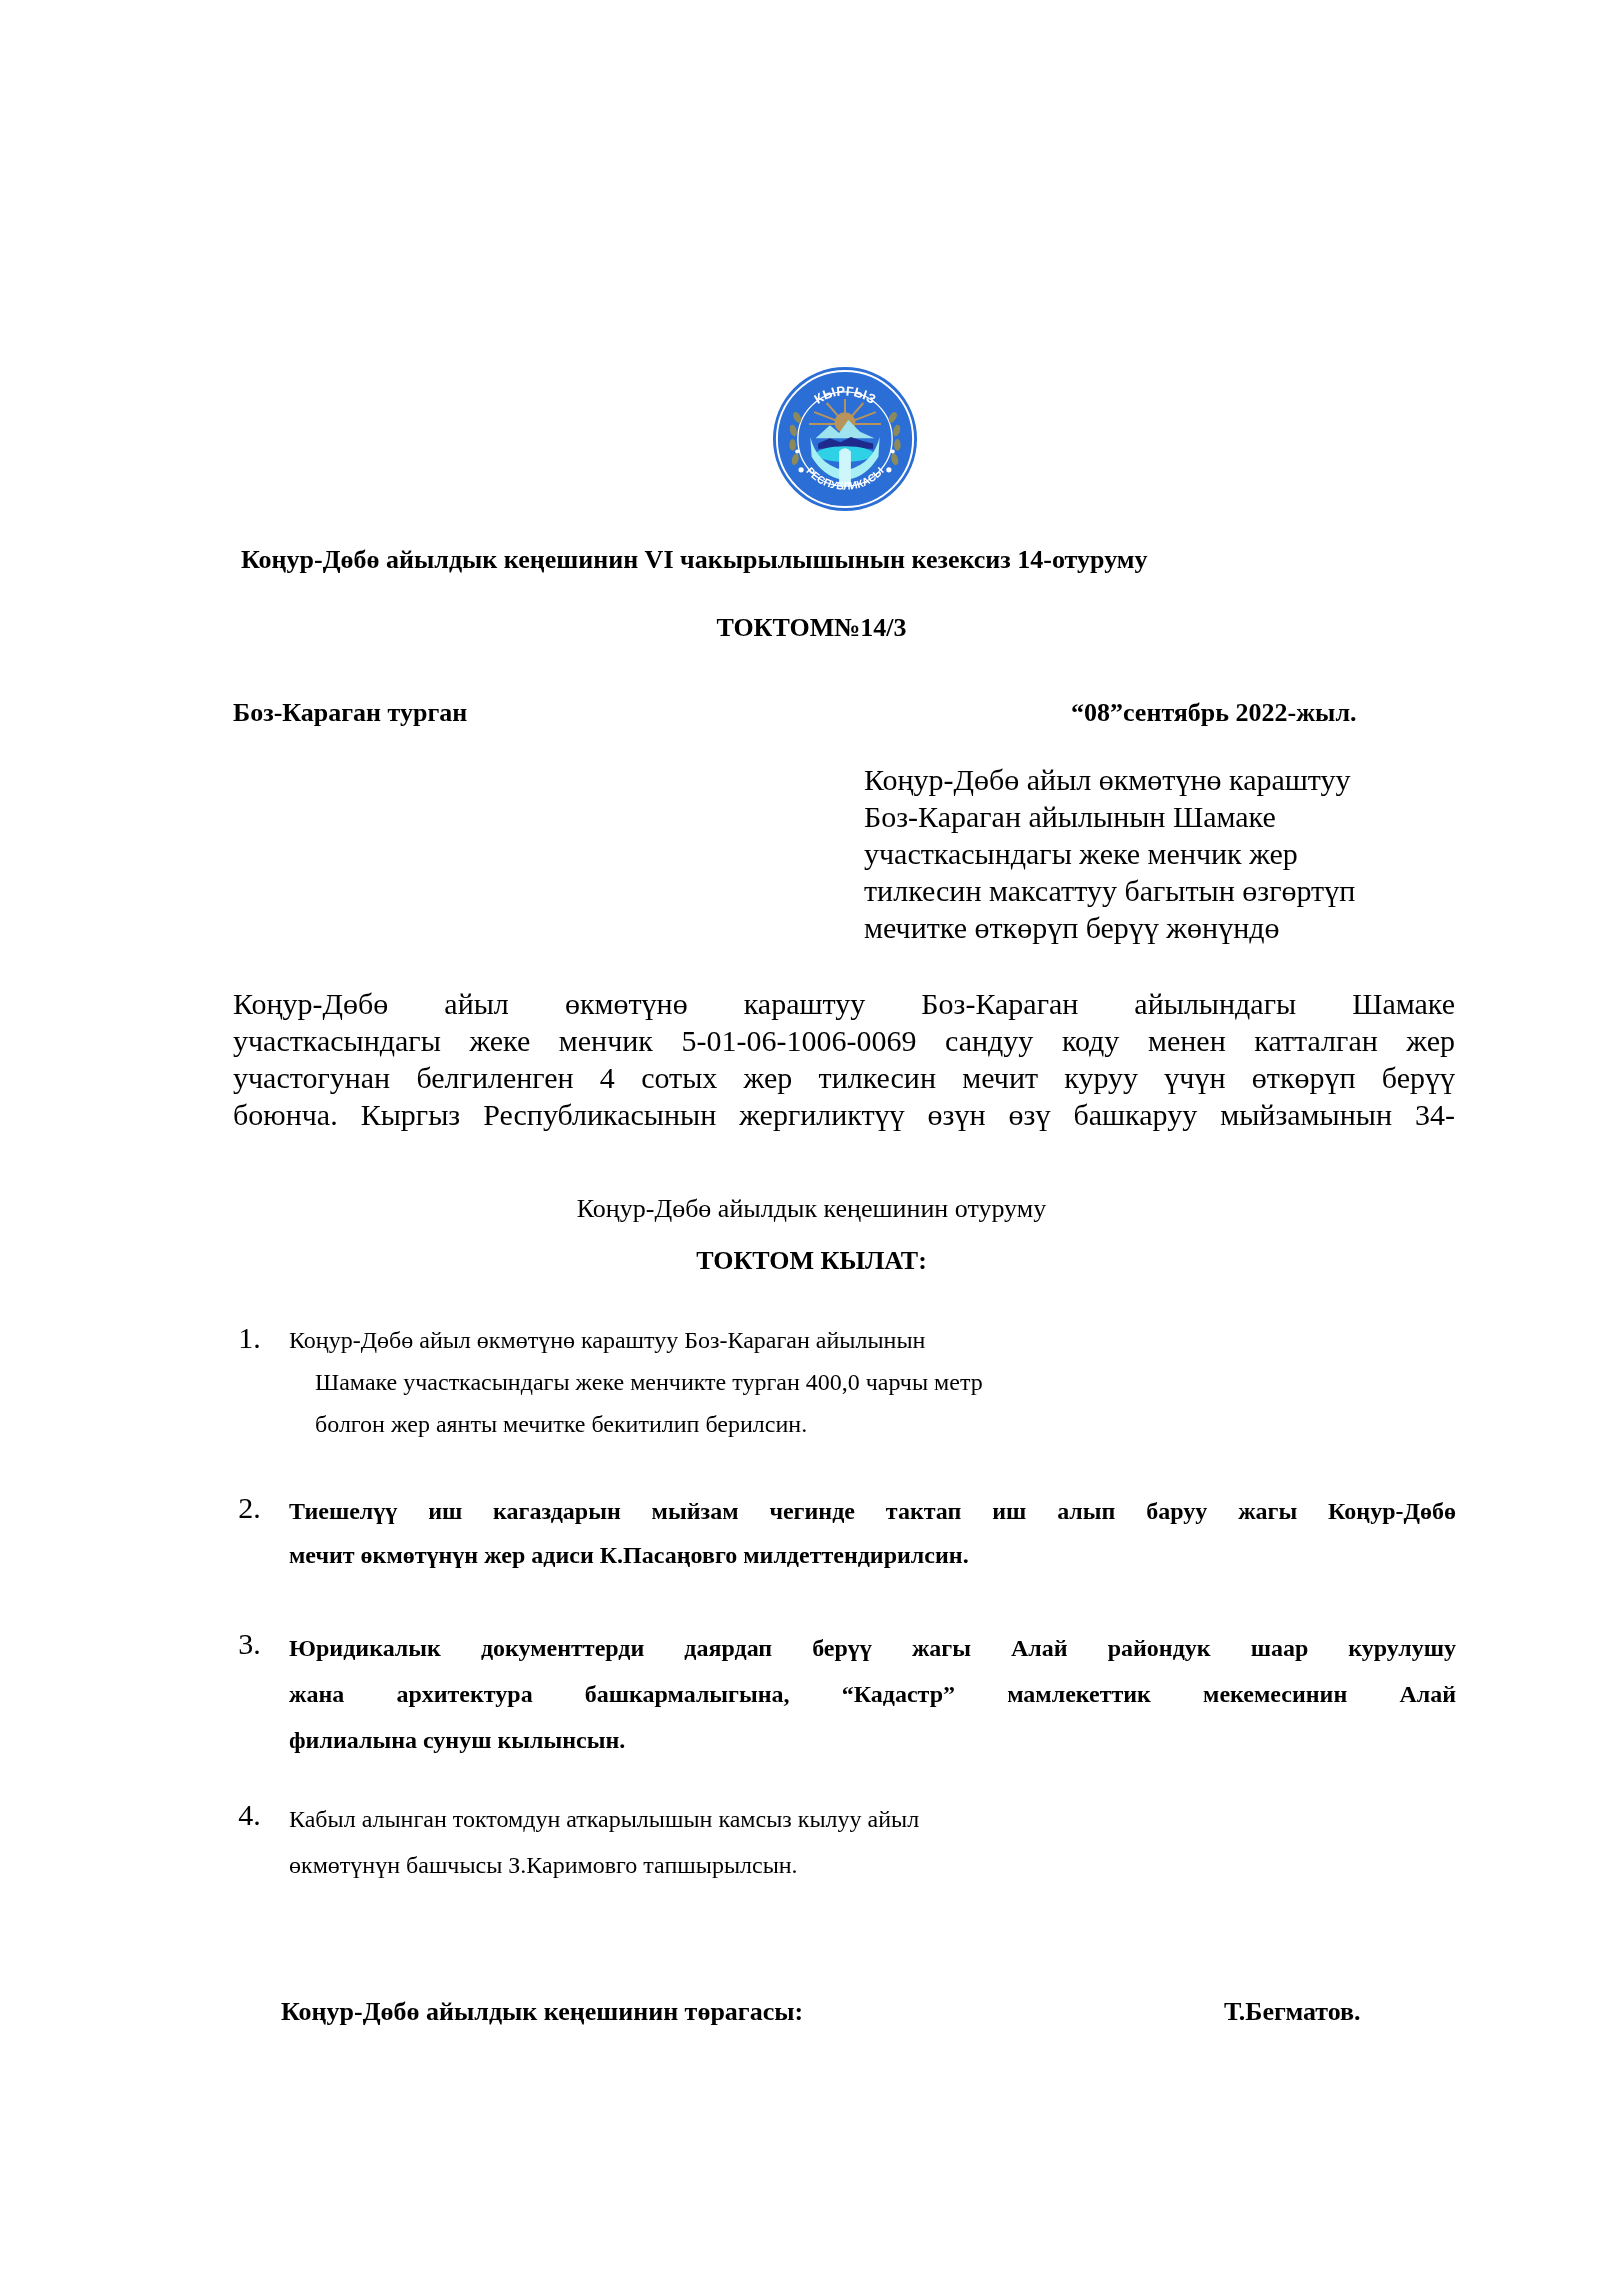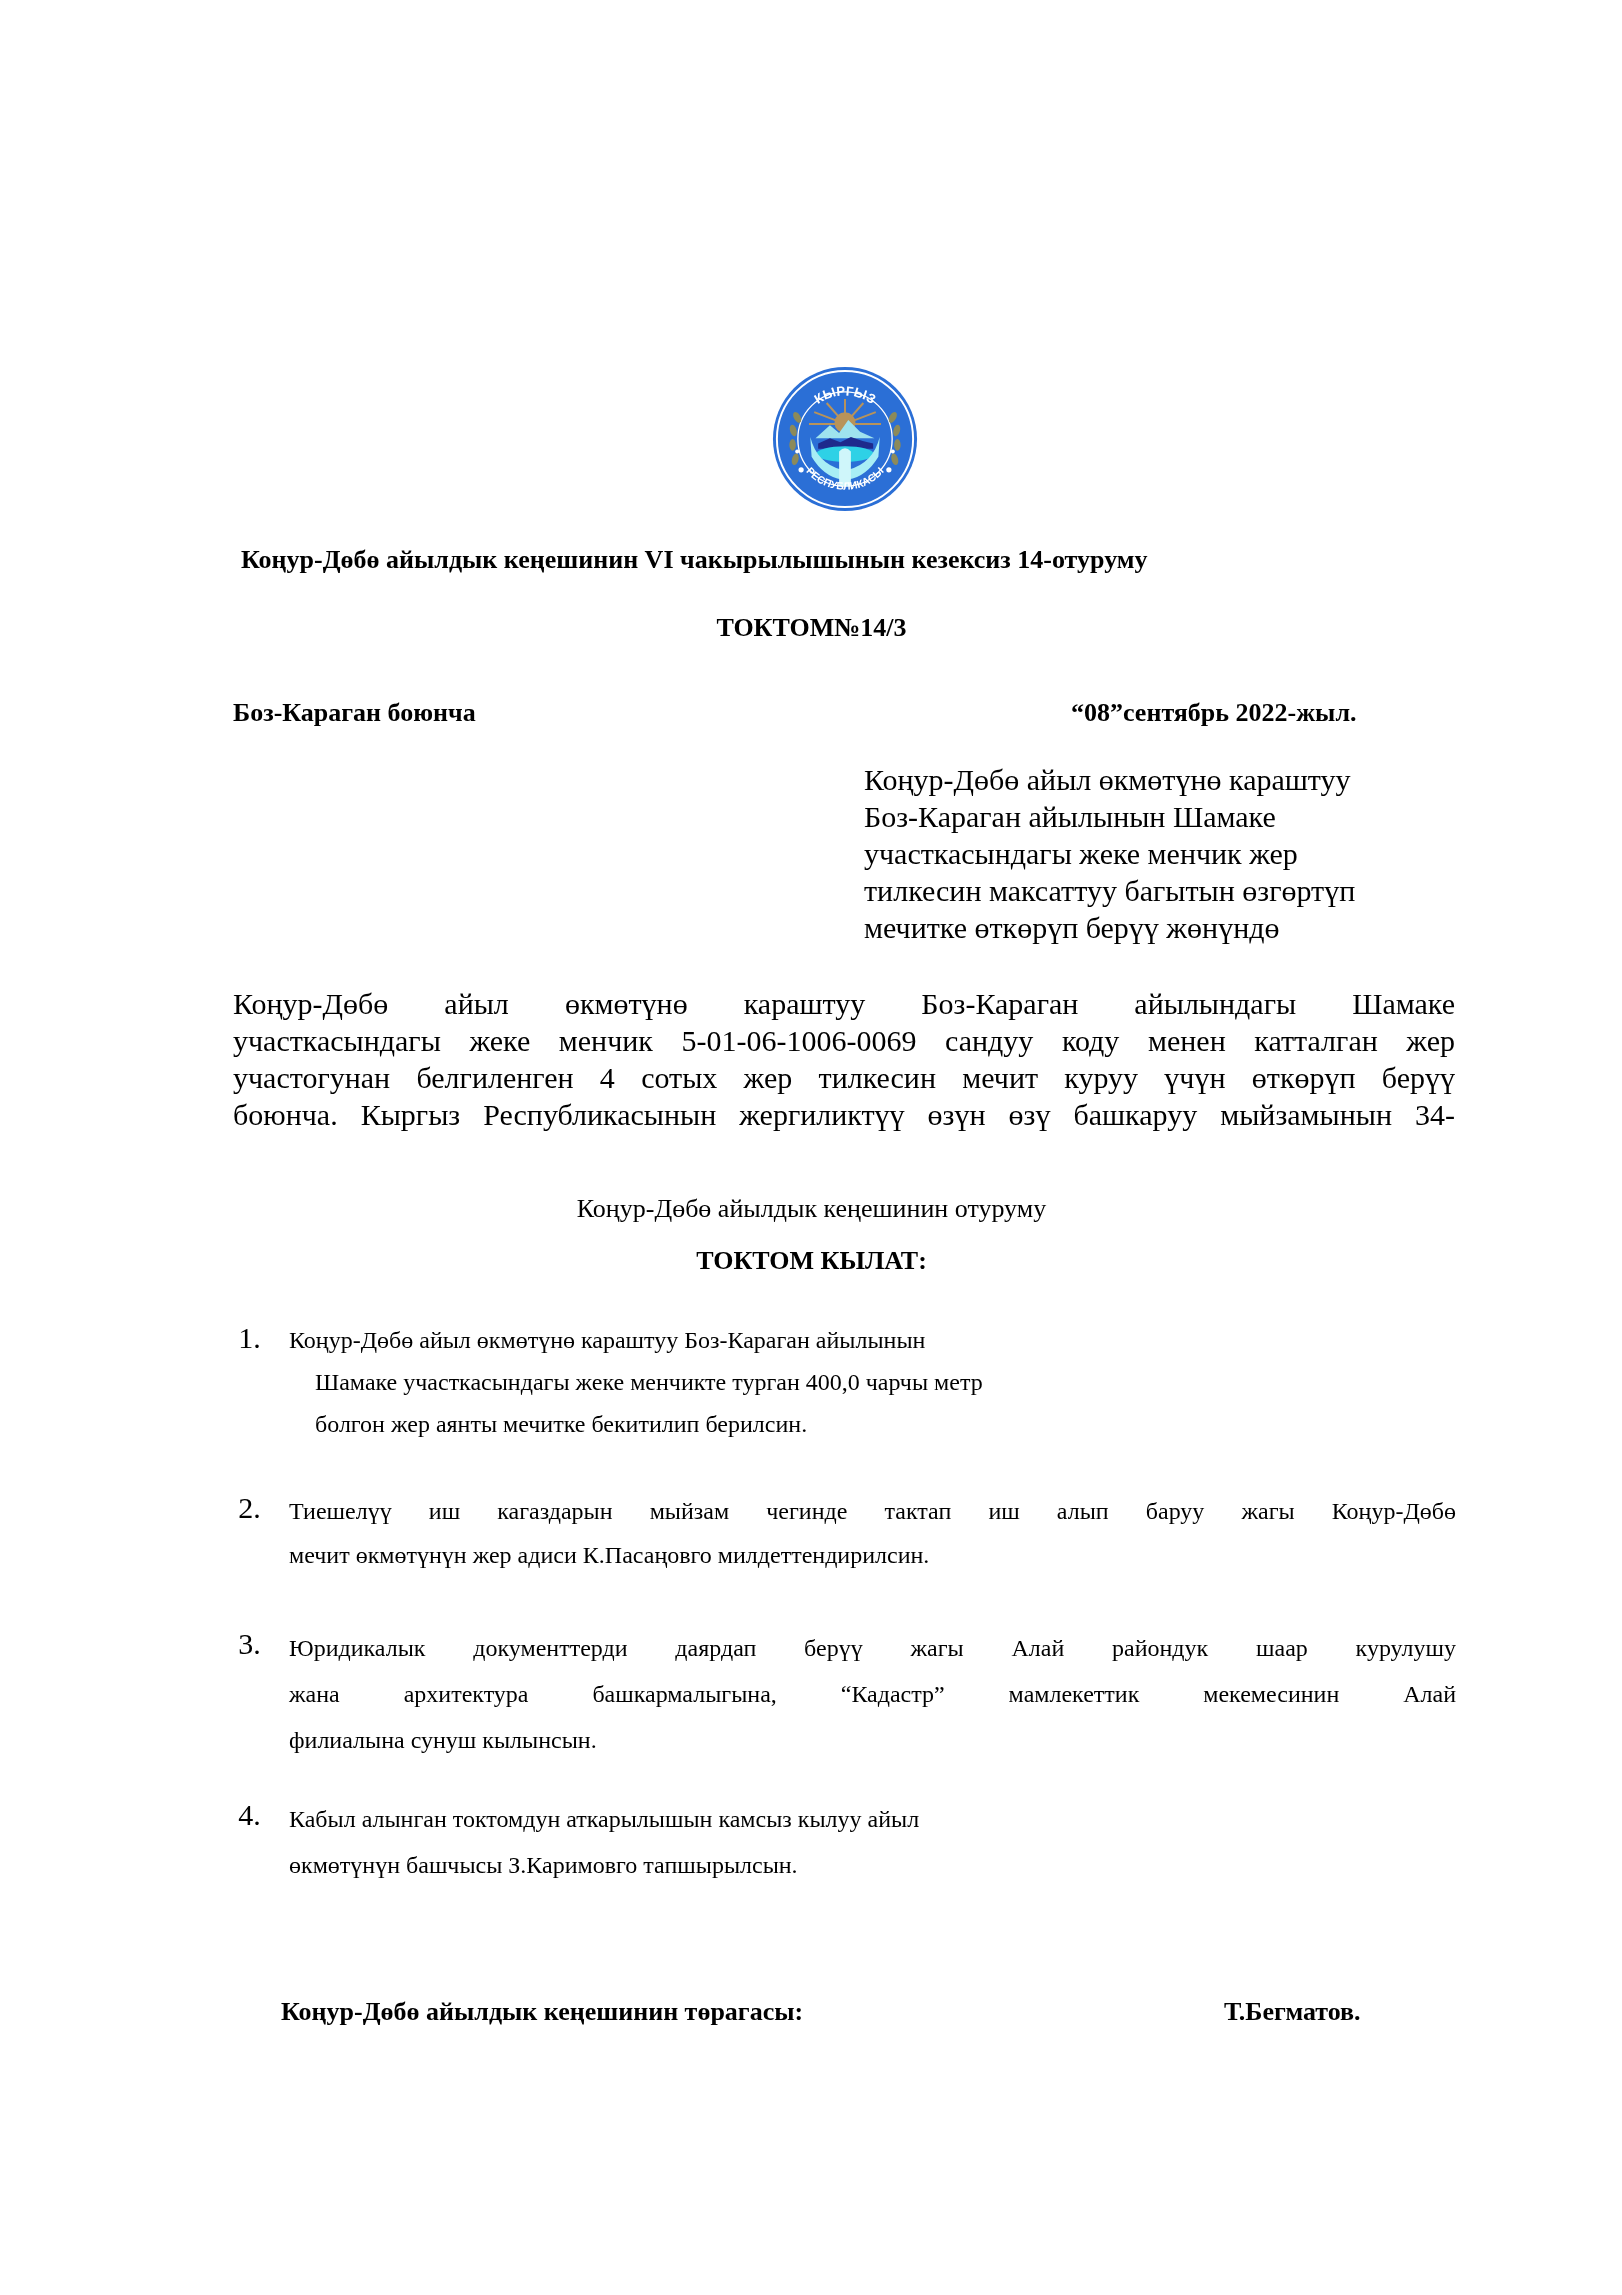--- a/index.html
+++ b/index.html
@@ -21,21 +21,21 @@
     .subject div { font-size: 30px; line-height: 37px; }
     .preamble { left: 233px; top: 985px; width: 1222px; font-size: 30px; line-height: 37px; text-align: justify; }
     .preamble .line { display: block; text-align: justify; text-align-last: justify; white-space: nowrap; }
     .preamble .line.last { text-align-last: left; }
     .session { left: 0; width: 1623px; top: 1190px; text-align: center; }
     .resolves { left: 0; width: 1623px; top: 1242px; text-align: center; }
     .item { left: 233px; width: 1222px; }
     .item .num { position: absolute; left: 5.2px; top: 0; font-size: 30px; line-height: 37px; }
     .item .body { position: absolute; left: 56px; top: 0; width: 1167px; }
     .item .body .line { display: block; font-size: 24px; line-height: 37px; white-space: nowrap; }
-    .item .body.justify .line { text-align: justify; text-align-last: justify; }
+    .item .body.justify .line { text-align: justify; text-align-last: justify; font-weight: bold; }
     .item .body.justify .line.last { text-align-last: left; }
     .item1 { top: 1319px; }
     .item1 .body .line.indent { padding-left: 26px; }
     .item1 .body .line { line-height: 42px; }
     .item2 { top: 1489px; }
     .item2 .body .line { line-height: 44px; }
     .item3 { top: 1625px; }
     .item3 .body .line { line-height: 46px; }
     .item4 { top: 1796px; }
     .item4 .body .line { line-height: 46px; }
@@ -99,21 +99,21 @@
       <textPath href="#arcBot" startOffset="50%" text-anchor="middle">РЕСПУБЛИКАСЫ</textPath>
     </text>
   </svg>
 </div>
 
 <div class="abs t bold council-title">Коңур-Дөбө айылдык кеңешинин VI чакырылышынын  кезексиз 14-отуруму</div>
 <div class="abs t bold decree-title">
   <span>ТОКТОМ</span><span class="num">№14/3</span>
 </div>
 
-<div class="abs t bold village">Боз-Караган боюнча</div>
+<div class="abs t bold village">Боз-Караган турган</div>
 <div class="abs t bold date">“08”сентябрь  2022-жыл.</div>
 
 <div class="abs subject">
   <div>Коңур-Дөбө айыл өкмөтүнө караштуу</div>
   <div>Боз-Караган айылынын Шамаке</div>
   <div>участкасындагы жеке менчик жер</div>
   <div>тилкесин максаттуу багытын өзгөртүп</div>
   <div>мечитке  өткөрүп берүү жөнүндө</div>
 </div>
 

